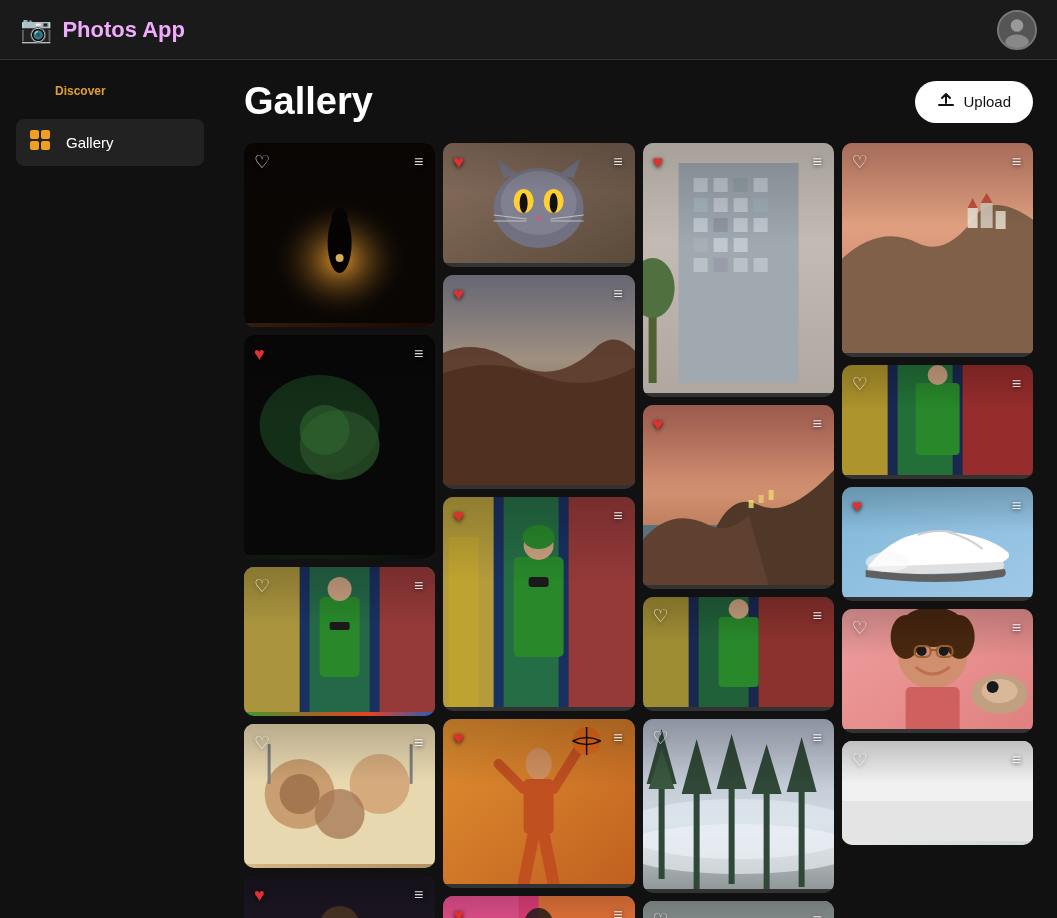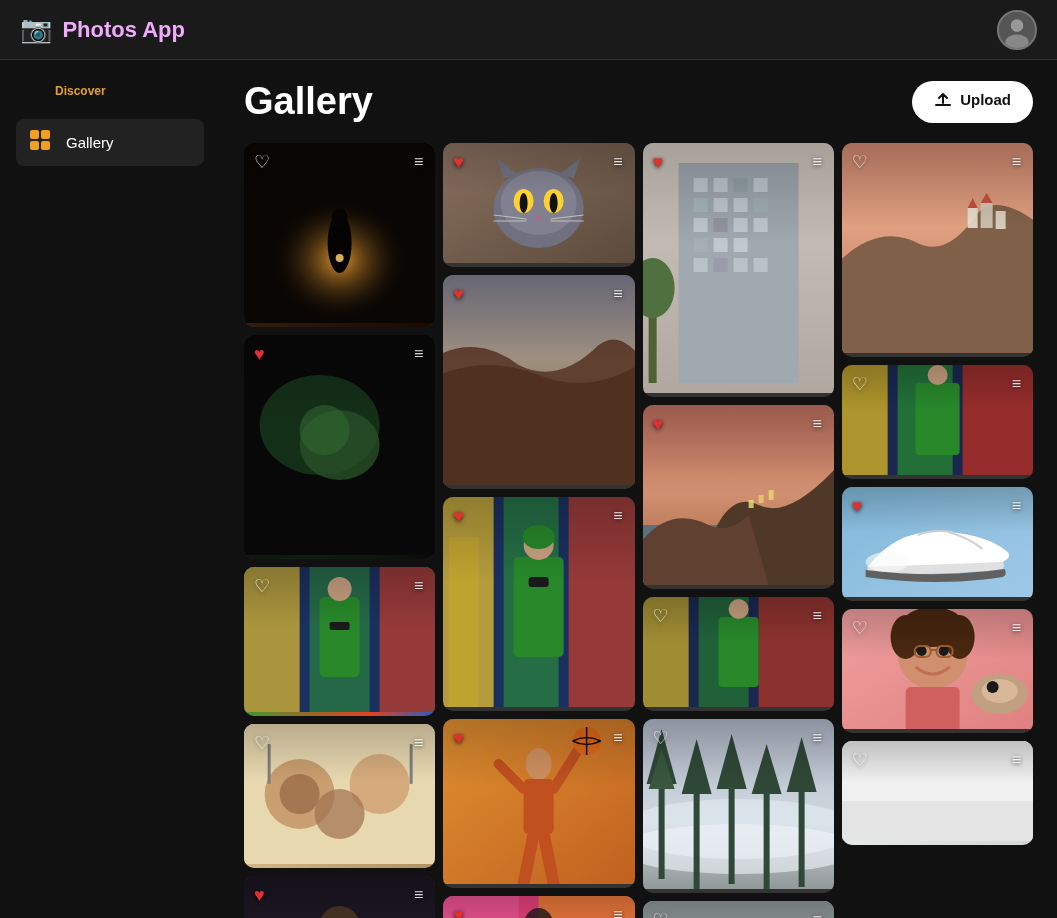--- a/index.html
+++ b/index.html
@@ -101,29 +101,29 @@
       justify-content: space-between;
       margin-bottom: 20px;
     }
     .gallery-title {
       font-size: 38px;
       font-weight: 800;
       color: #fff;
     }
     .upload-btn {
       display: flex;
-      align-items: flex-start;
+      align-items: center;
       gap: 8px;
       background: #fff;
       color: #111;
       border: none;
       border-radius: 24px;
       padding: 10px 22px;
       font-size: 15px;
-      font-weight: 700;
+      font-weight: 400;
       cursor: pointer;
     }
 
     
     .gallery-grid {
       display: grid;
       grid-template-columns: repeat(4, 1fr);
       gap: 8px;
     }
 

